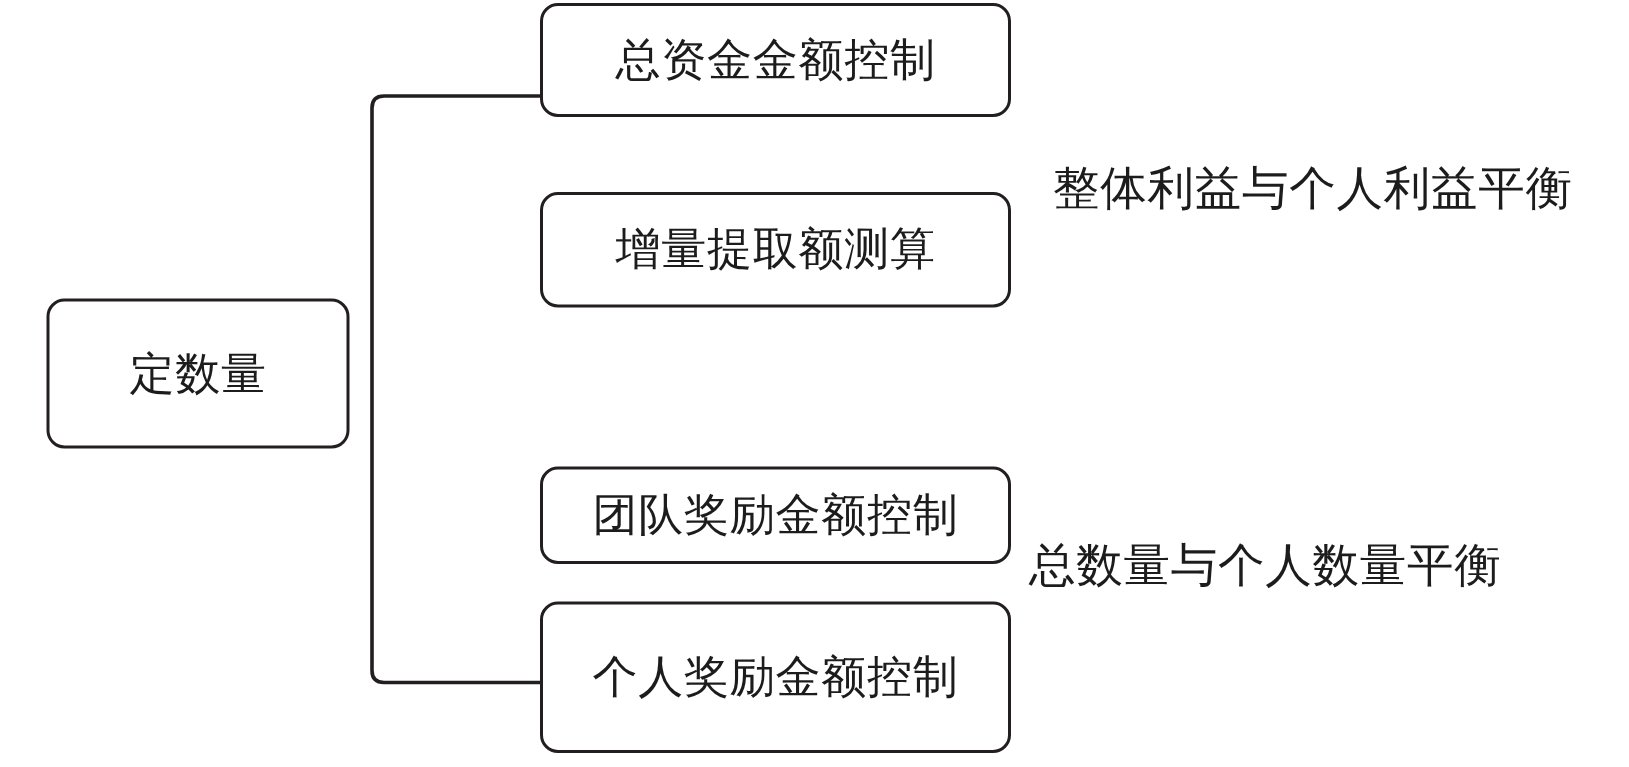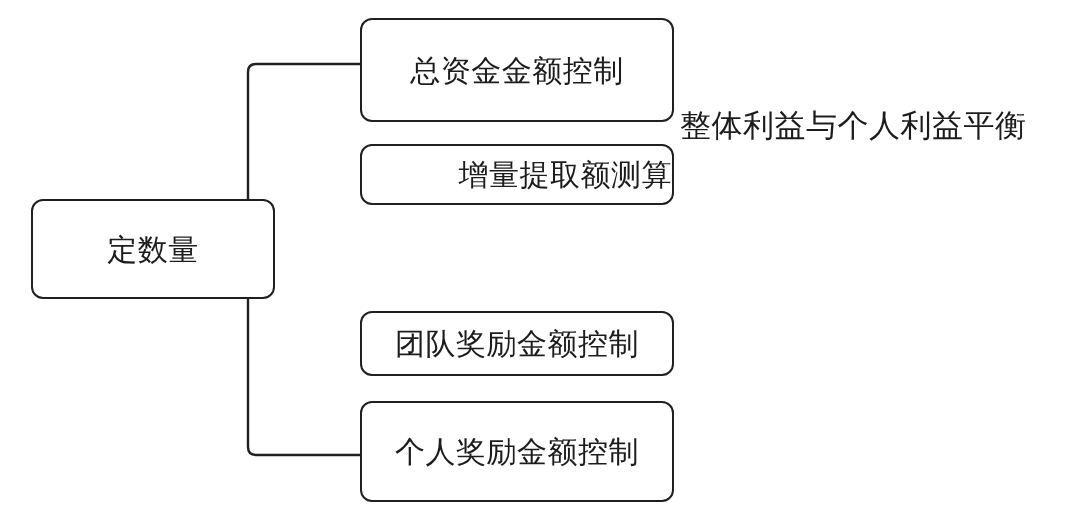--- a/index.html
+++ b/index.html
@@ -43,44 +43,44 @@
     font-size: 30px;
     line-height: 1.1;
     letter-spacing: 0.5px;
     color: #1c1c1c;
     white-space: nowrap;
   }
   
   #root-node {
     left: 31px;
     top: 199px;
-    width: 244px;
+    width: 202px;
     height: 100px;
     text-align: center;
   }
   #root-node .node-label { font-size: 30px; }
 
   
   .branch-node { left: 360px; width: 314px; }
-  #branch-node-0 { top: 18px;  height: 104px; }
-  #branch-node-1 { top: 144px; height: 61px; justify-content: flex-end; }
+  #branch-node-0 { top: 2px;  height: 76px; }
+  #branch-node-1 { top: 128px; height: 77px; }
   #branch-node-2 { top: 223px; height: 64px; }
   #branch-node-3 { top: 311px; height: 65px; text-align: right; }
   #branch-node-4 { top: 401px; height: 101px; align-items: center; }
 
   .annotation {
     position: absolute;
     font-family: "Liberation Serif", "DejaVu Serif", serif;
     font-size: 31px;
     line-height: 1.0;
     color: #1c1c1c;
     white-space: nowrap;
     letter-spacing: 0.5px;
   }
-  #annotation-0 { left: 680px; top: 110px; }
+  #annotation-0 { left: 702px; top: 110px; }
   #annotation-1 { left: 686px; top: 361px; }
 </style>
 </head>
 <body>
 
 <div id="diagram-canvas">
 
   <svg class="connector-layer" viewBox="0 0 1086 511" width="1086" height="511" aria-hidden="true">
     <path d="M 360 64 L 256 64 Q 248 64 248 72 L 248 447 Q 248 455 256 455 L 360 455" fill="none" stroke="#231f20" stroke-width="2.4" stroke-linecap="square" stroke-linejoin="round"></path>
   </svg>
@@ -101,14 +101,15 @@
   <div class="node-box branch-node" id="branch-node-3">
     <span class="node-label">团队奖励金额控制</span>
   </div>
 
   <div class="node-box branch-node" id="branch-node-4">
     <span class="node-label">个人奖励金额控制</span>
   </div>
 
   <div class="annotation" id="annotation-0">整体利益与个人利益平衡</div>
 
+  <div class="annotation" id="annotation-1">总数量与个人数量平衡</div>
 
 </div>
 
 </body></html>

